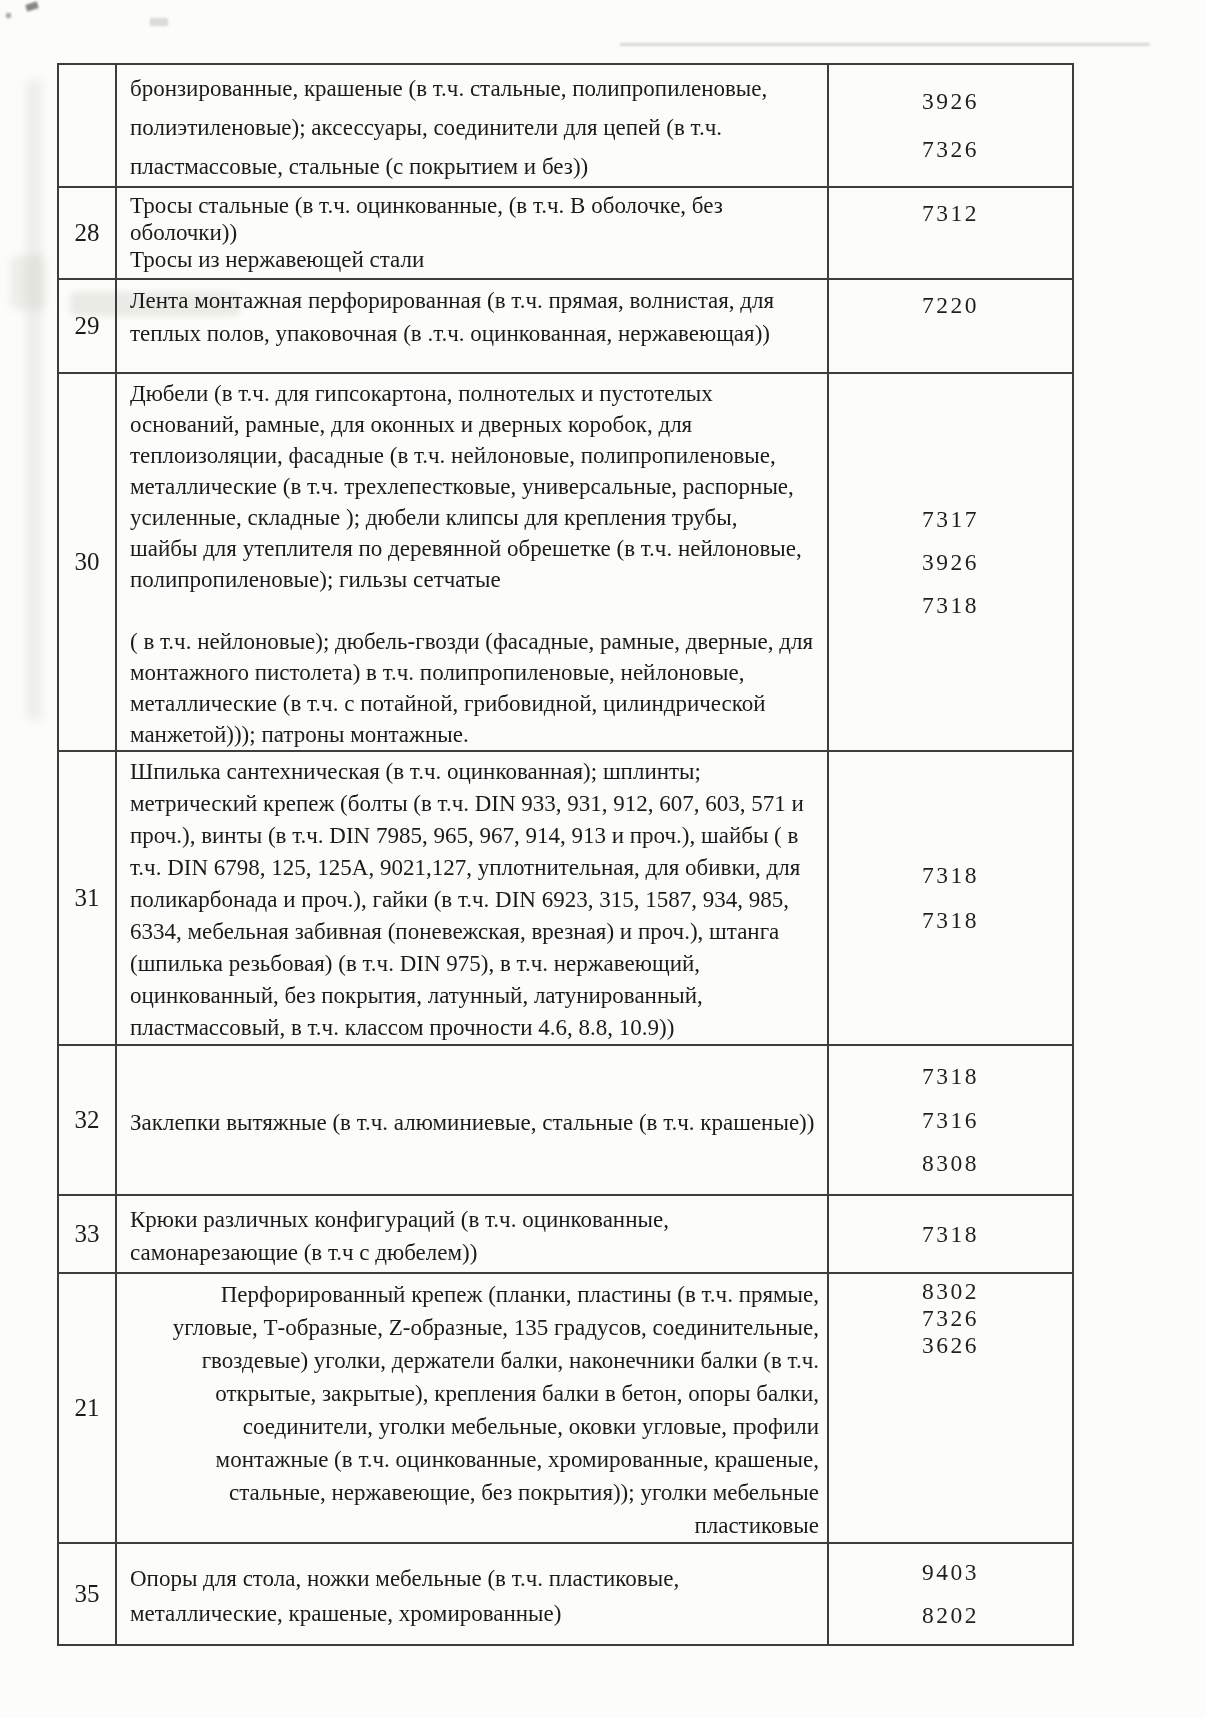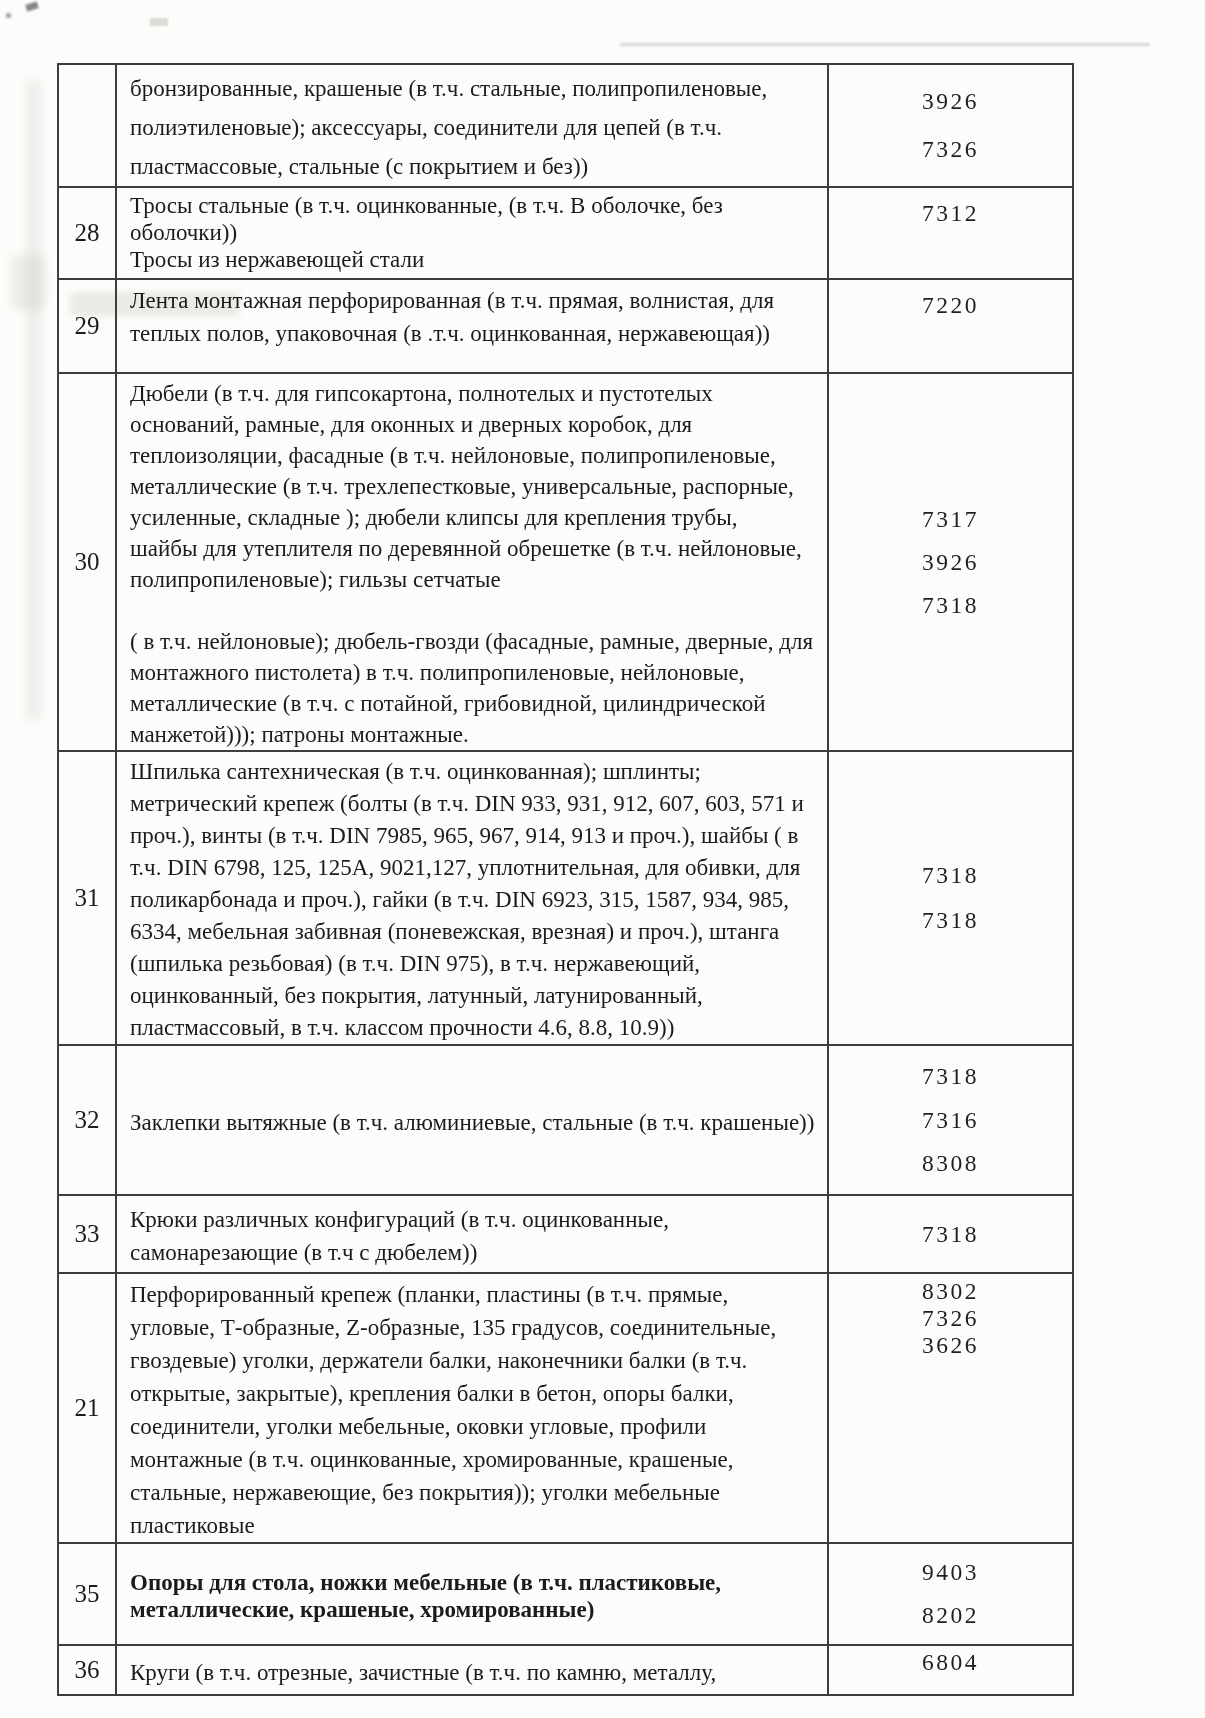--- a/index.html
+++ b/index.html
@@ -181,56 +181,45 @@
           </td>
           <td class="codes-cell" style="border-color: rgb(61, 61, 61);">
             <div class="codes" style="height: 76px; justify-content: center;">
               <div>7318</div>
             </div>
           </td>
         </tr>
         <tr style="height: 263px;">
           <td class="num-cell" style="border-color: rgb(61, 61, 61);">21</td>
           <td class="desc-cell" style="vertical-align: top; border-color: rgb(61, 61, 61);">
-            <div class="desc" style="line-height: 33px;">Перфорированный крепеж (планки, пластины (в т.ч. прямые,
+            <div class="desc" style="line-height: 33px; text-align: right;">Перфорированный крепеж (планки, пластины (в т.ч. прямые,
 угловые, Т-образные, Z-образные, 135 градусов, соединительные,
 гвоздевые) уголки, держатели балки, наконечники балки (в т.ч.
 открытые, закрытые), крепления балки в бетон, опоры балки,
 соединители, уголки мебельные, оковки угловые, профили
 монтажные (в т.ч. оцинкованные, хромированные, крашеные,
 стальные, нержавеющие, без покрытия)); уголки мебельные
 пластиковые</div>
           </td>
           <td class="codes-cell" style="border-color: rgb(61, 61, 61);">
             <div class="codes" style="height: 261px; justify-content: flex-start;">
               <div>8302</div>
               <div>7326</div>
               <div>3626</div>
             </div>
           </td>
         </tr>
         <tr style="height: 102px;">
           <td class="num-cell" style="border-color: rgb(61, 61, 61);">35</td>
           <td class="desc-cell" style="vertical-align: middle; border-color: rgb(61, 61, 61);">
-            <div class="desc" style="line-height: 27px; font-weight: bold;">Опоры для стола, ножки мебельные (в т.ч. пластиковые,
+            <div class="desc" style="line-height: 35px;">Опоры для стола, ножки мебельные (в т.ч. пластиковые,
 металлические, крашеные, хромированные)</div>
           </td>
           <td class="codes-cell" style="border-color: rgb(61, 61, 61);">
             <div class="codes" style="height: 100px; justify-content: space-evenly;">
               <div>9403</div>
               <div>8202</div>
             </div>
           </td>
         </tr>
-        <tr style="height: 47px;">
-          <td class="num-cell" style="border-color: rgb(61, 61, 61);">36</td>
-          <td class="desc-cell" style="vertical-align: middle; border-color: rgb(61, 61, 61);">
-            <div class="desc" style="line-height: 33px;">Круги (в т.ч. отрезные, зачистные (в т.ч. по камню, металлу,</div>
-          </td>
-          <td class="codes-cell" style="border-color: rgb(61, 61, 61);">
-            <div class="codes" style="height: 45px; justify-content: flex-start; padding-top: 3px;">
-              <div>6804</div>
-            </div>
-          </td>
-        </tr>
       </tbody>
   </table>
 </div>
 
 </body></html>

